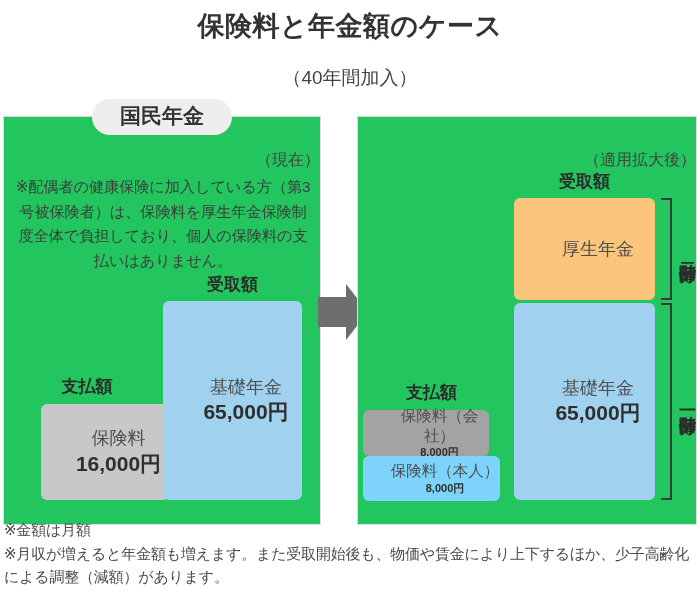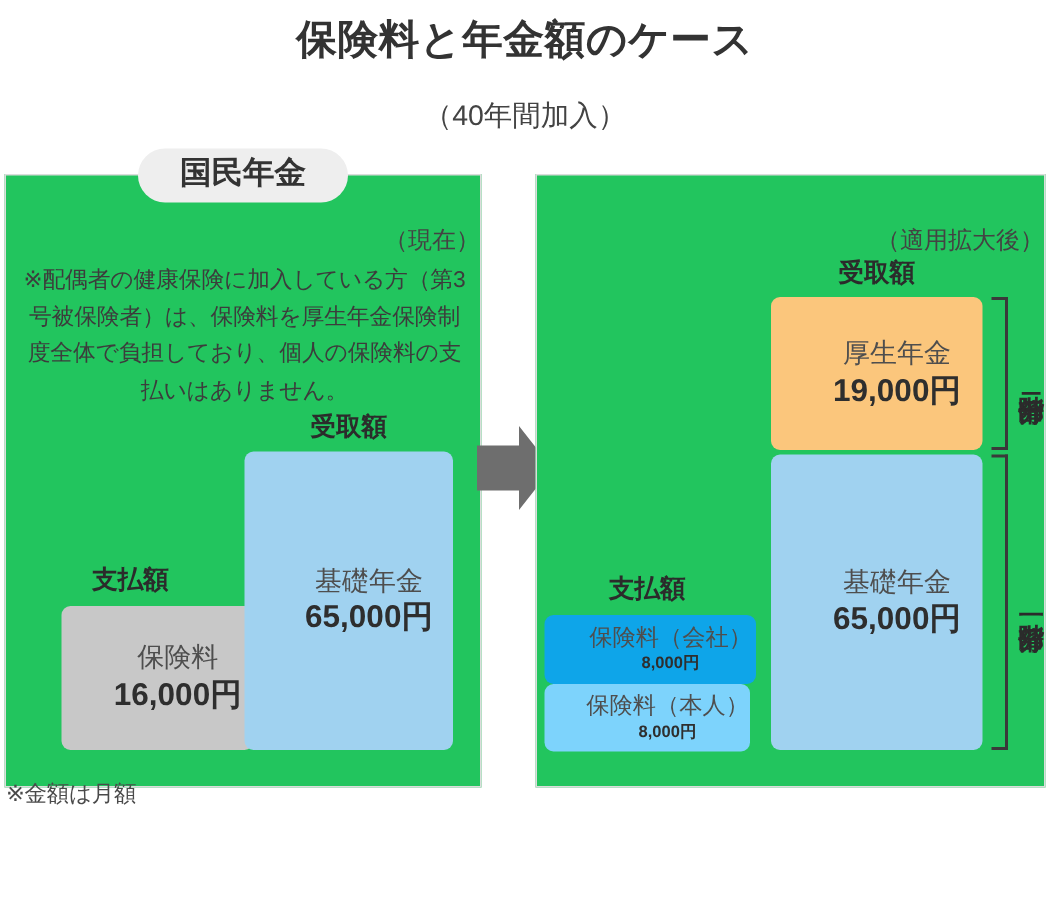--- a/index.html
+++ b/index.html
@@ -130,22 +130,22 @@
   .cap-pay-left { left: 23px; top: 377px; width: 128px; }
 
   .bar-recv-left {
     left: 163px; top: 301px; width: 139px; height: 199px;
     background: #a0d2f0;
   }
   .cap-recv-left { left: 163px; top: 275px; width: 139px; }
 
   
   .bar-pay-company {
-    left: 363px; top: 410px; width: 141px; height: 46px;
-    background: #0ea5e9;
+    left: 363px; top: 410px; width: 126px; height: 46px;
+    background: #a3a3a3;
   }
   .bar-pay-self {
     left: 363px; top: 456px; width: 137px; height: 45px;
     background: #7dd3fc;
   }
   .cap-pay-right { left: 363px; top: 383px; width: 137px; }
 
   .bar-kosei {
     left: 514px; top: 198px; width: 141px; height: 102px;
     background: #fbc67c;
@@ -246,27 +246,27 @@
   <span class="bar-amount">8,000円</span>
 </div>
 <div class="bar bar-small bar-pay-self">
   <span class="bar-name">保険料（本人）</span>
   <span class="bar-amount">8,000円</span>
 </div>
 
 <div class="bar-caption cap-recv-right">受取額</div>
 <div class="bar bar-kosei">
   <span class="bar-name">厚生年金</span>
-  <span class="bar-amount">19,000円</span>
 </div>
 <div class="bar bar-kiso-right">
   <span class="bar-name">基礎年金</span>
   <span class="bar-amount">65,000円</span>
 </div>
 
 <div class="bracket bracket-2"></div>
 <div class="bracket-label label-2">二階部分</div>
 <div class="bracket bracket-1"></div>
 <div class="bracket-label label-1">一階部分</div>
 
 <div class="footnotes">
   <span class="footnote-line">※金額は月額</span>
+  <span class="footnote-line">※月収が増えると年金額も増えます。また受取開始後も、物価や賃金により上下するほか、少子高齢化による調整（減額）があります。</span>
 </div>
 
 </body></html>

